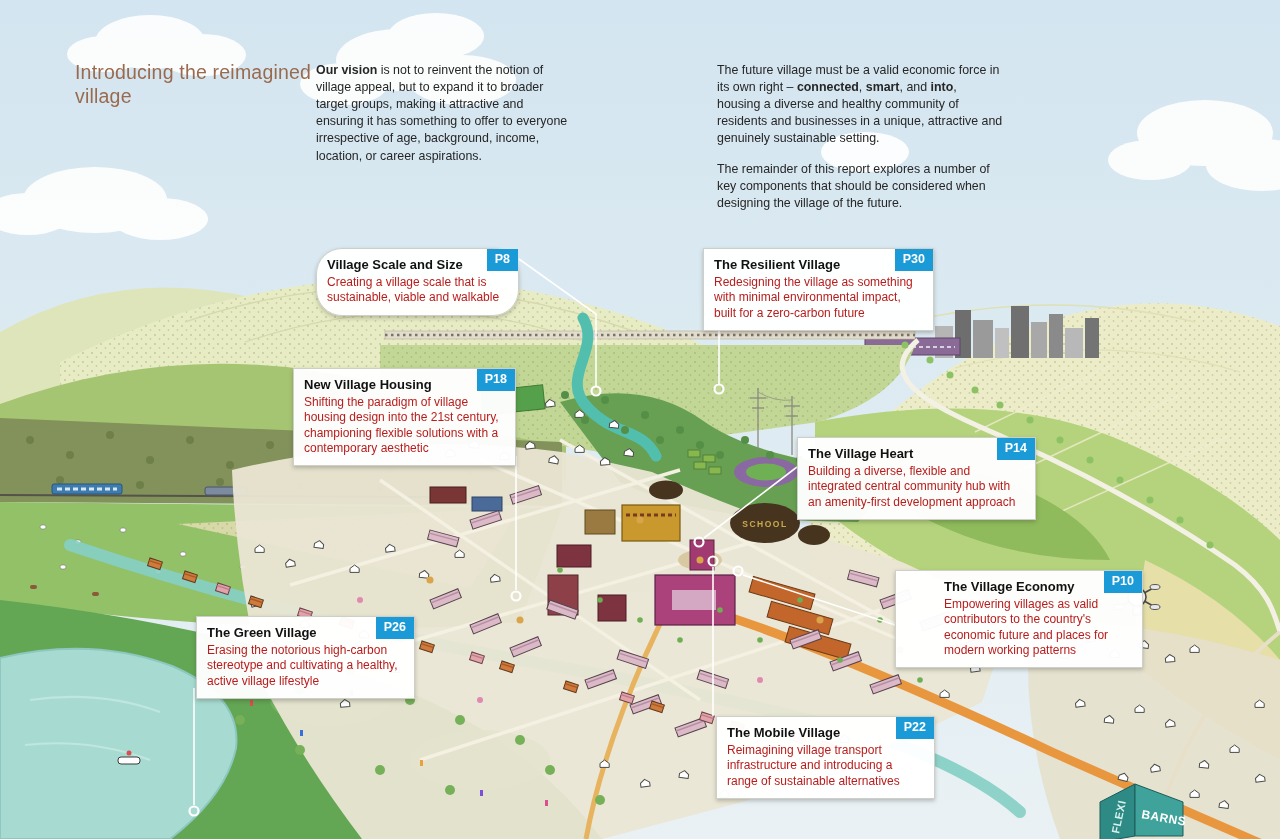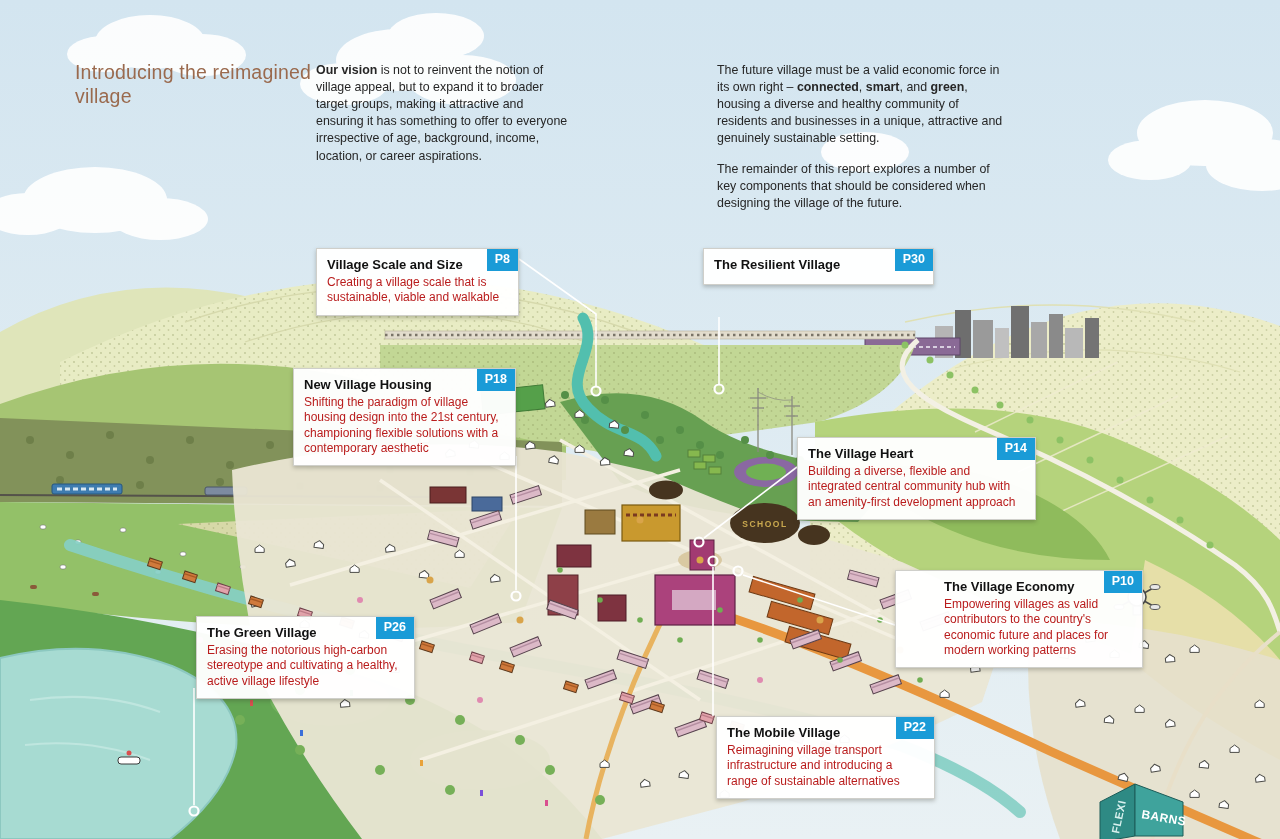--- a/index.html
+++ b/index.html
@@ -483,33 +483,34 @@
     </g>
   </svg>
 
   <div class="page-title">Introducing the reimagined village</div>
 
   <div class="col" id="col1">
     <p><span class="b">Our vision</span><span> is not to reinvent the notion of village appeal, but to expand it to broader target groups, making it attractive and ensuring it has something to offer to everyone irrespective of age, background, income, location, or career aspirations.</span></p>
   </div>
 
   <div class="col" id="col2">
-    <p><span>The future village must be a valid economic force in its own right – </span><span class="b">connected</span><span>, </span><span class="b">smart</span><span>, and </span><span class="b">green</span><span>, housing a diverse and healthy community of residents and businesses in a unique, attractive and genuinely sustainable setting.</span></p>
+    <p><span>The future village must be a valid economic force in its own right – </span><span class="b">connected</span><span>, </span><span class="b">smart</span><span>, and </span><span class="b">into</span><span>, housing a diverse and healthy community of residents and businesses in a unique, attractive and genuinely sustainable setting.</span></p>
     <p>The remainder of this report explores a number of key components that should be considered when designing the village of the future.</p>
   </div>
 
-  <div class="callout" style="left:316px;top:248px;width:203px;">
+  <div class="callout" style="left:316px;top:248px;width:203px;border-radius:26px;">
     <h3>Village Scale and Size</h3>
     <span class="badge">P8</span>
     <p>Creating a village scale that is sustainable, viable and walkable</p>
   </div>
 
   <div class="callout" style="left:703px;top:248px;width:231px;">
     <h3>The Resilient Village</h3>
     <span class="badge">P30</span>
+    <p>Redesigning the village as something with minimal environmental impact, built for a zero-carbon future</p>
   </div>
 
   <div class="callout" style="left:293px;top:368px;width:223px;">
     <h3>New Village Housing</h3>
     <span class="badge">P18</span>
     <p>Shifting the paradigm of village housing design into the 21st century, championing flexible solutions with a contemporary aesthetic</p>
   </div>
 
   <div class="callout" style="left:797px;top:437px;width:239px;">
     <h3>The Village Heart</h3>

